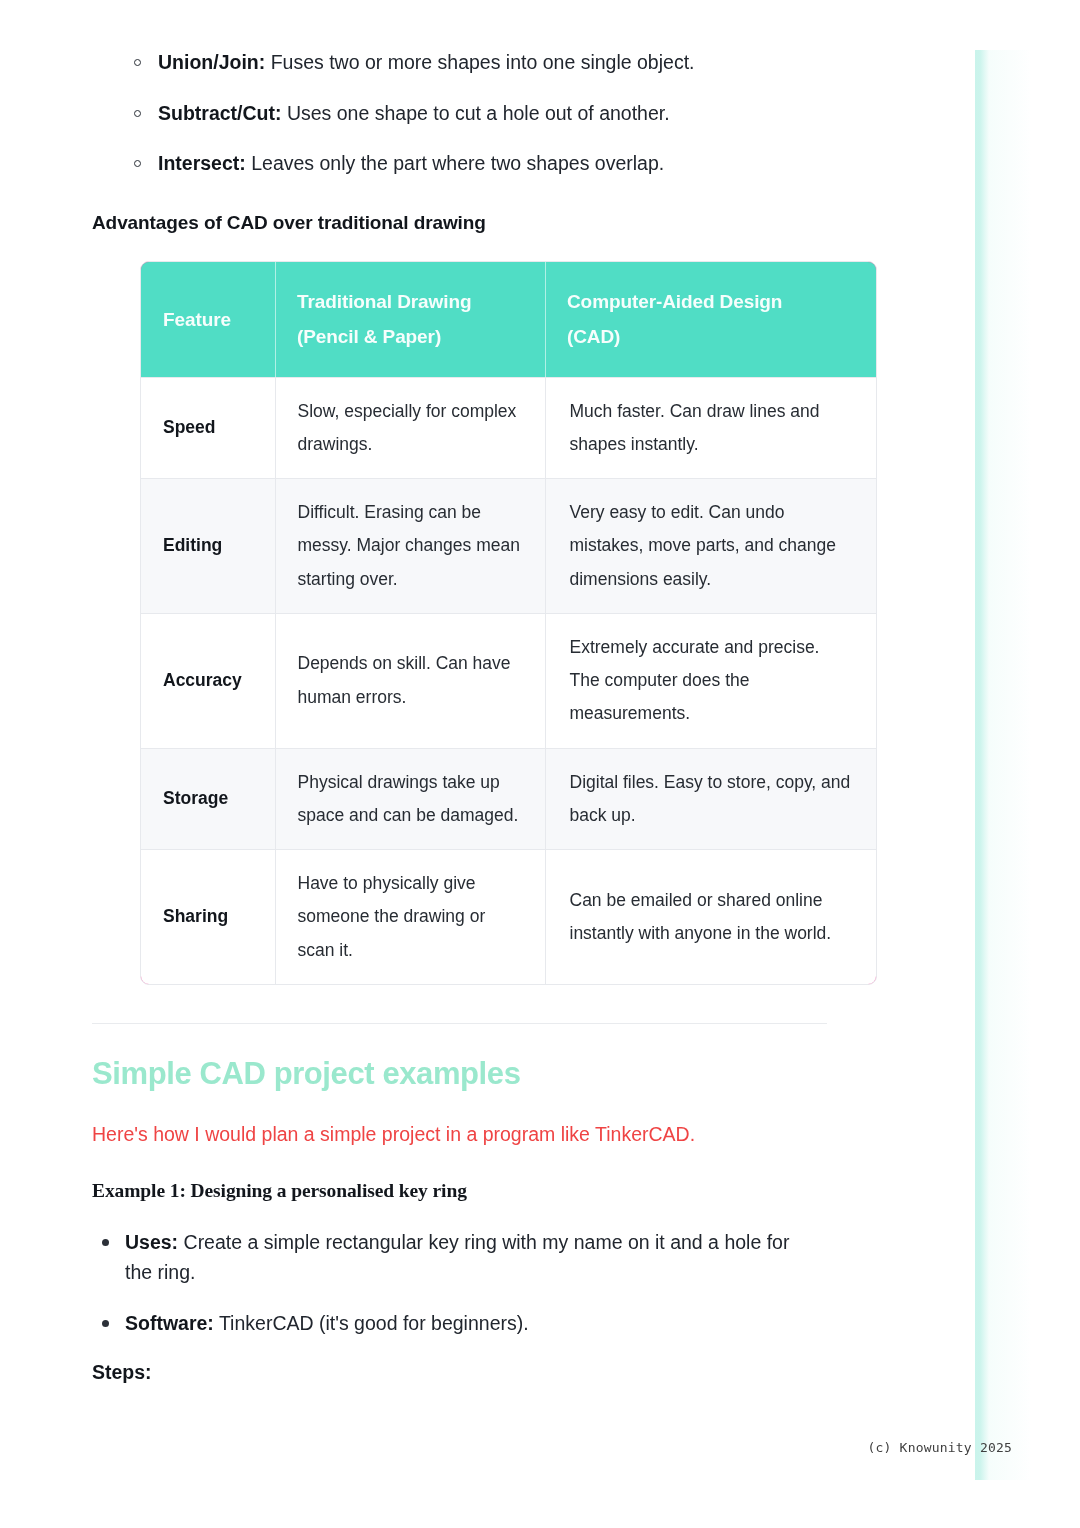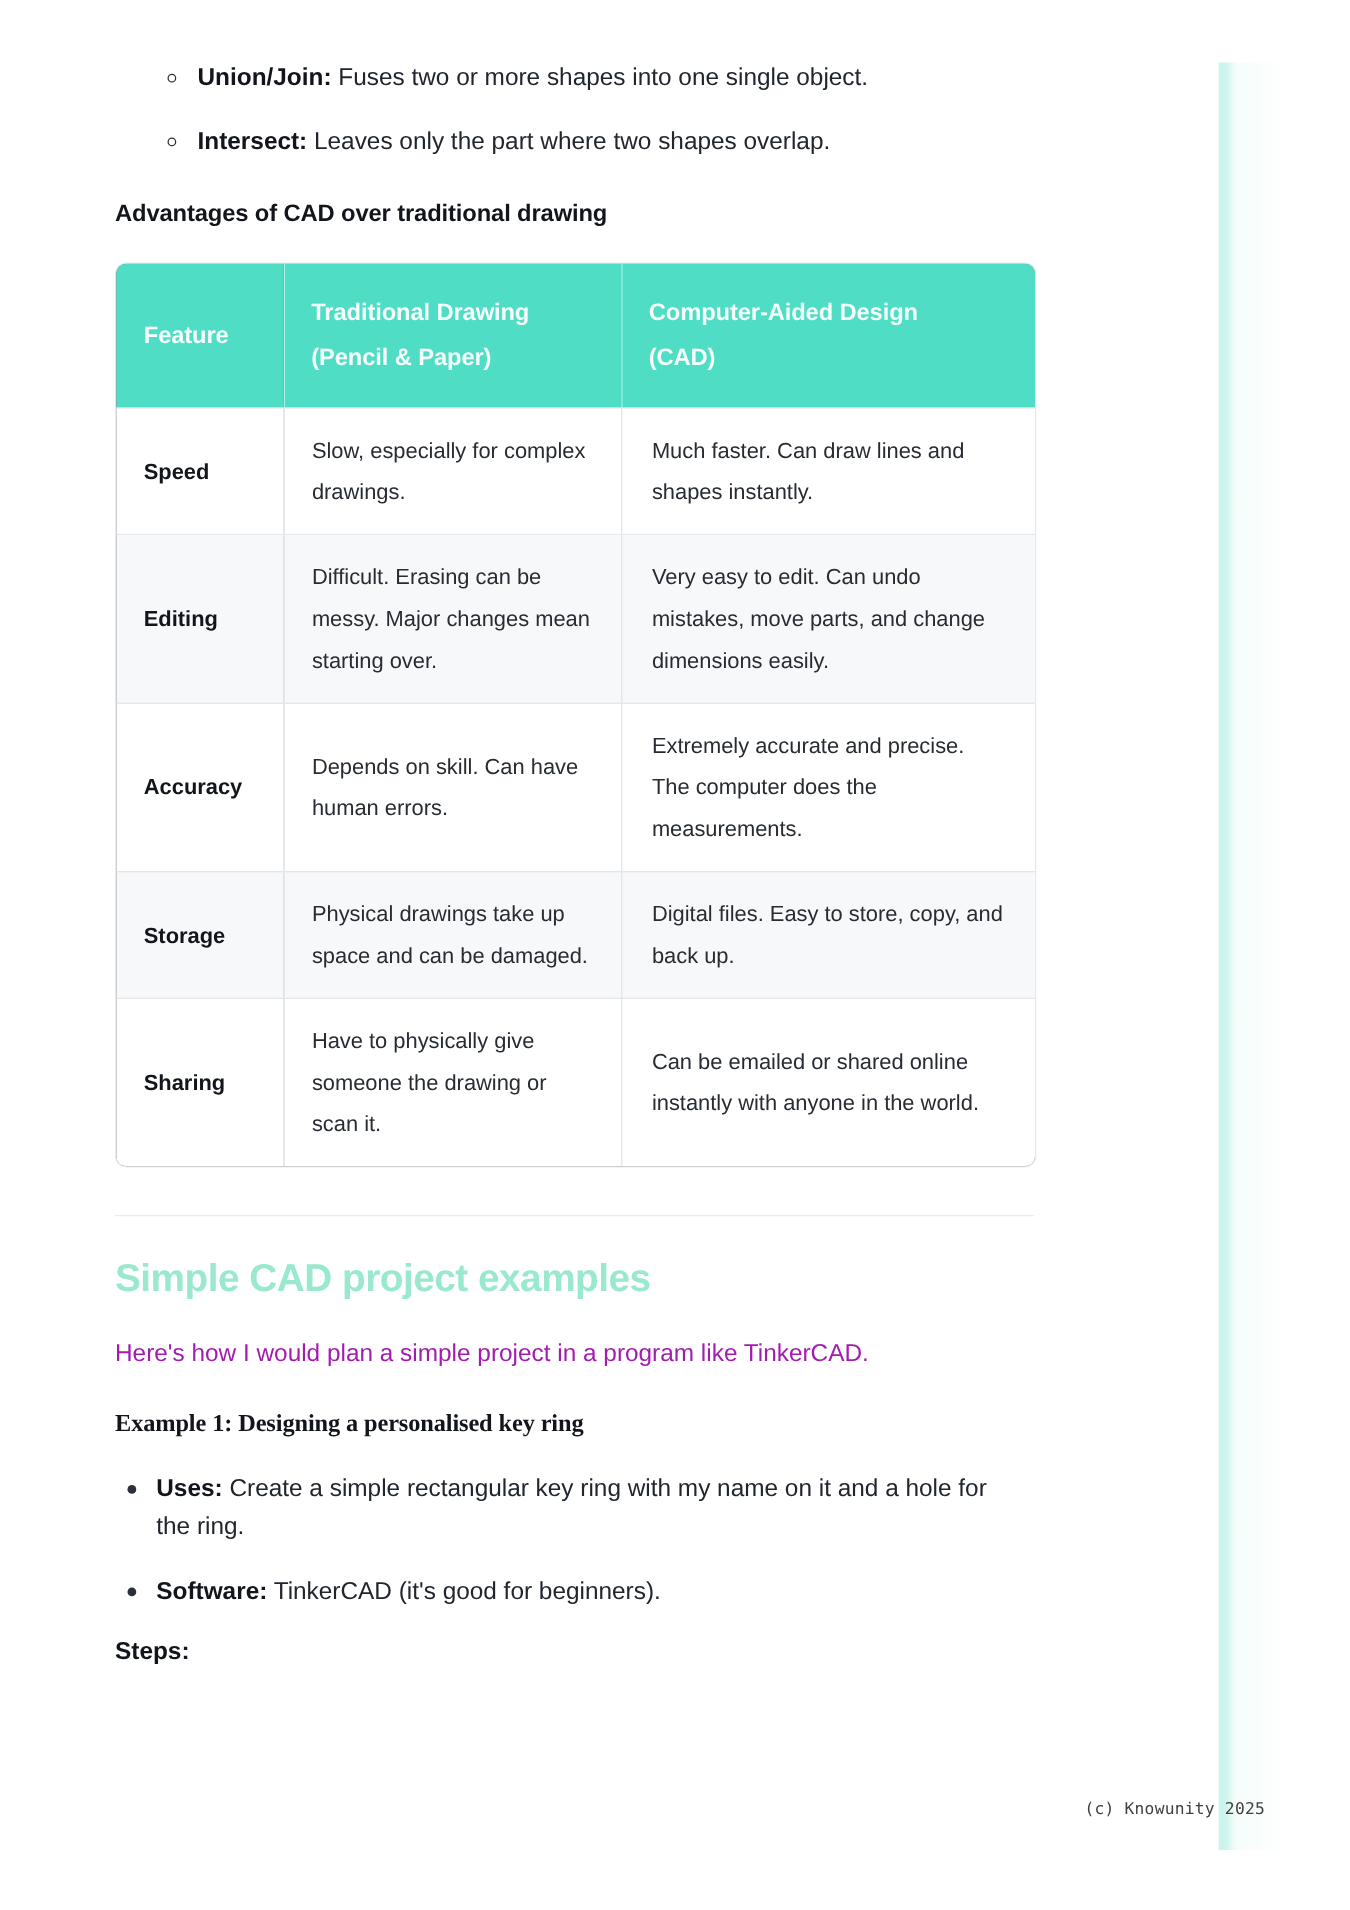--- a/index.html
+++ b/index.html
@@ -113,21 +113,22 @@
     letter-spacing: -0.1px;
   }
 
   
   .table-wrap {
     margin-top: 27px;
     width: 735px;
     border: 1px solid #e7e9ed;
     border-radius: 9px;
     overflow: hidden;
-    background: #737373;
+    background: #ec4899;
+    margin-left: 48px;
   }
   table.cmp {
     border-collapse: collapse;
     width: 100%;
     table-layout: fixed;
   }
   table.cmp col.c1 { width: 134px; }
   table.cmp col.c2 { width: 270px; }
   table.cmp col.c3 { width: 331px; }
 
@@ -181,21 +182,21 @@
     font-size: 31px;
     font-weight: 700;
     color: #9ae8cd;
     margin: 32px 0 0 0;
     letter-spacing: -0.4px;
   }
 
   p.body-text {
     font-size: 19.5px;
     line-height: 1.5;
-    color: #a21caf;
+    color: #ef4444;
     margin: 28px 0 0 0;
   }
 
   h3.example-heading {
     font-size: 19.5px;
     font-weight: 700;
     color: #12161c;
     margin: 31px 0 0 0;
     letter-spacing: -0.1px;
     font-family: Liberation Serif, serif;
@@ -226,20 +227,23 @@
 <body>
 
 <div class="edge-strip"></div>
 
 <div class="page">
   <div class="content">
 
     <ul class="circle-list">
       <li>
         <span class="lead">Union/Join:</span><span> Fuses two or more shapes into one single object.</span>
+      </li>
+      <li>
+        <span class="lead">Subtract/Cut:</span><span> Uses one shape to cut a hole out of another.</span>
       </li>
       <li>
         <span class="lead">Intersect:</span><span> Leaves only the part where two shapes overlap.</span>
       </li>
     </ul>
 
     <h3 class="sub-heading">Advantages of CAD over traditional drawing</h3>
 
     <div class="table-wrap">
       <table class="cmp">

